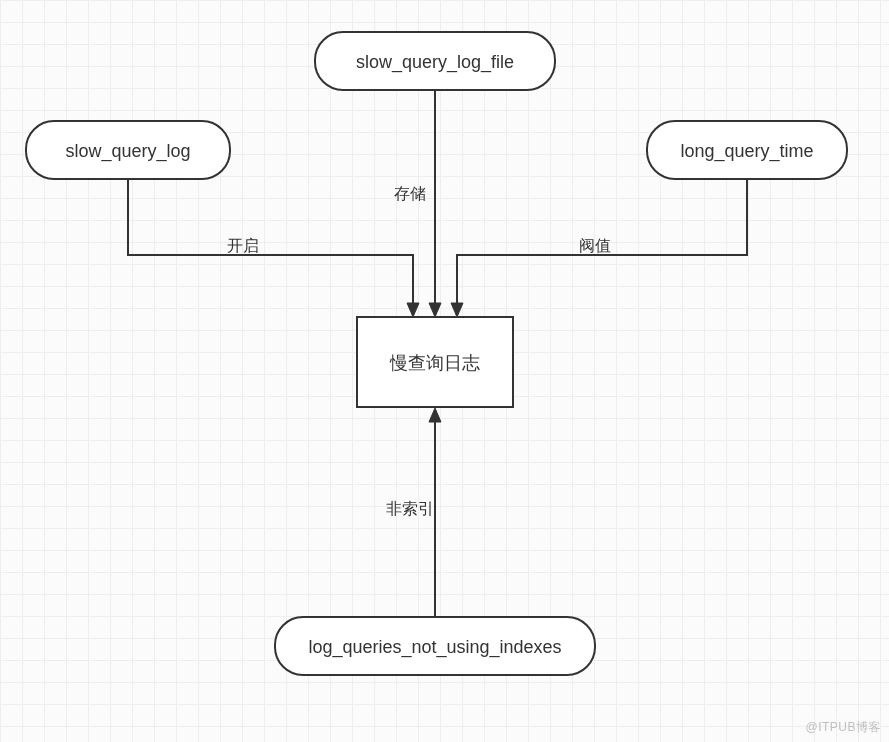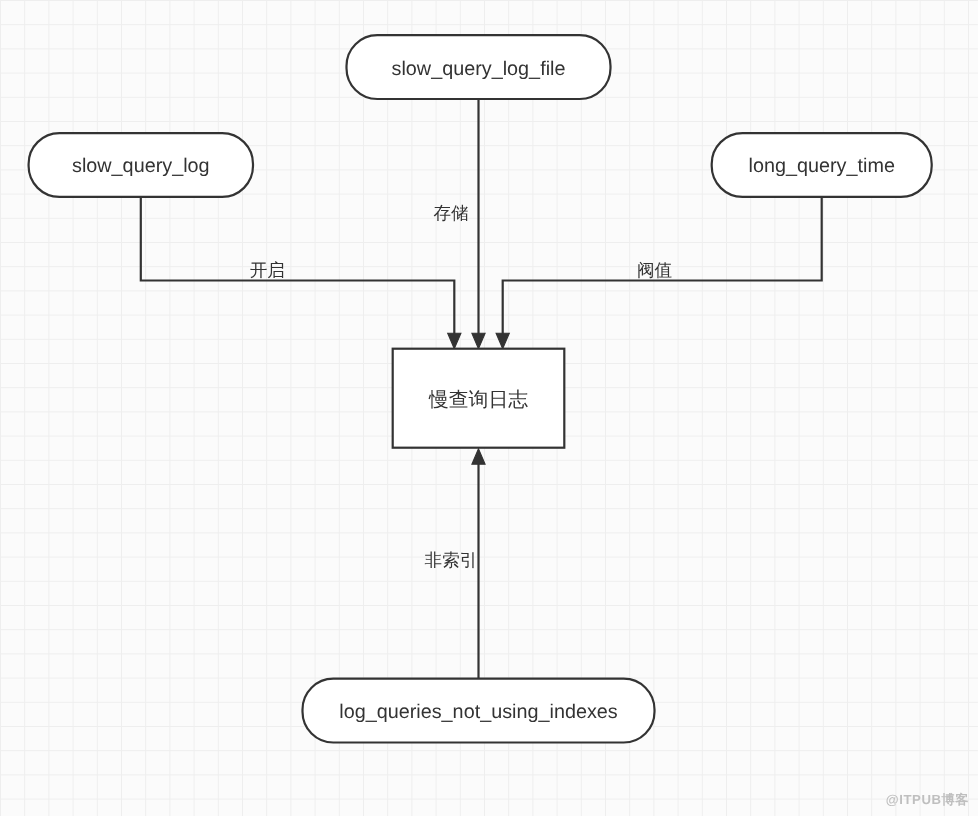--- a/index.html
+++ b/index.html
@@ -54,21 +54,20 @@
     dominant-baseline: middle;
     text-anchor: middle;
   }
   .watermark {
     position: absolute;
     right: 8px;
     bottom: 6px;
     font-size: 12px;
     color: #bfbfbf;
     letter-spacing: 0.5px;
-    font-weight: bold;
   }
 </style>
 </head>
 <body>
 
 <div class="canvas">
   <svg width="889" height="742">
 
     <path class="conn" d="M 128 179 L 128 255 L 413 255 L 413 305"></path>
     <polygon class="arrow-head" points="413,317 407,303 419,303"></polygon>

